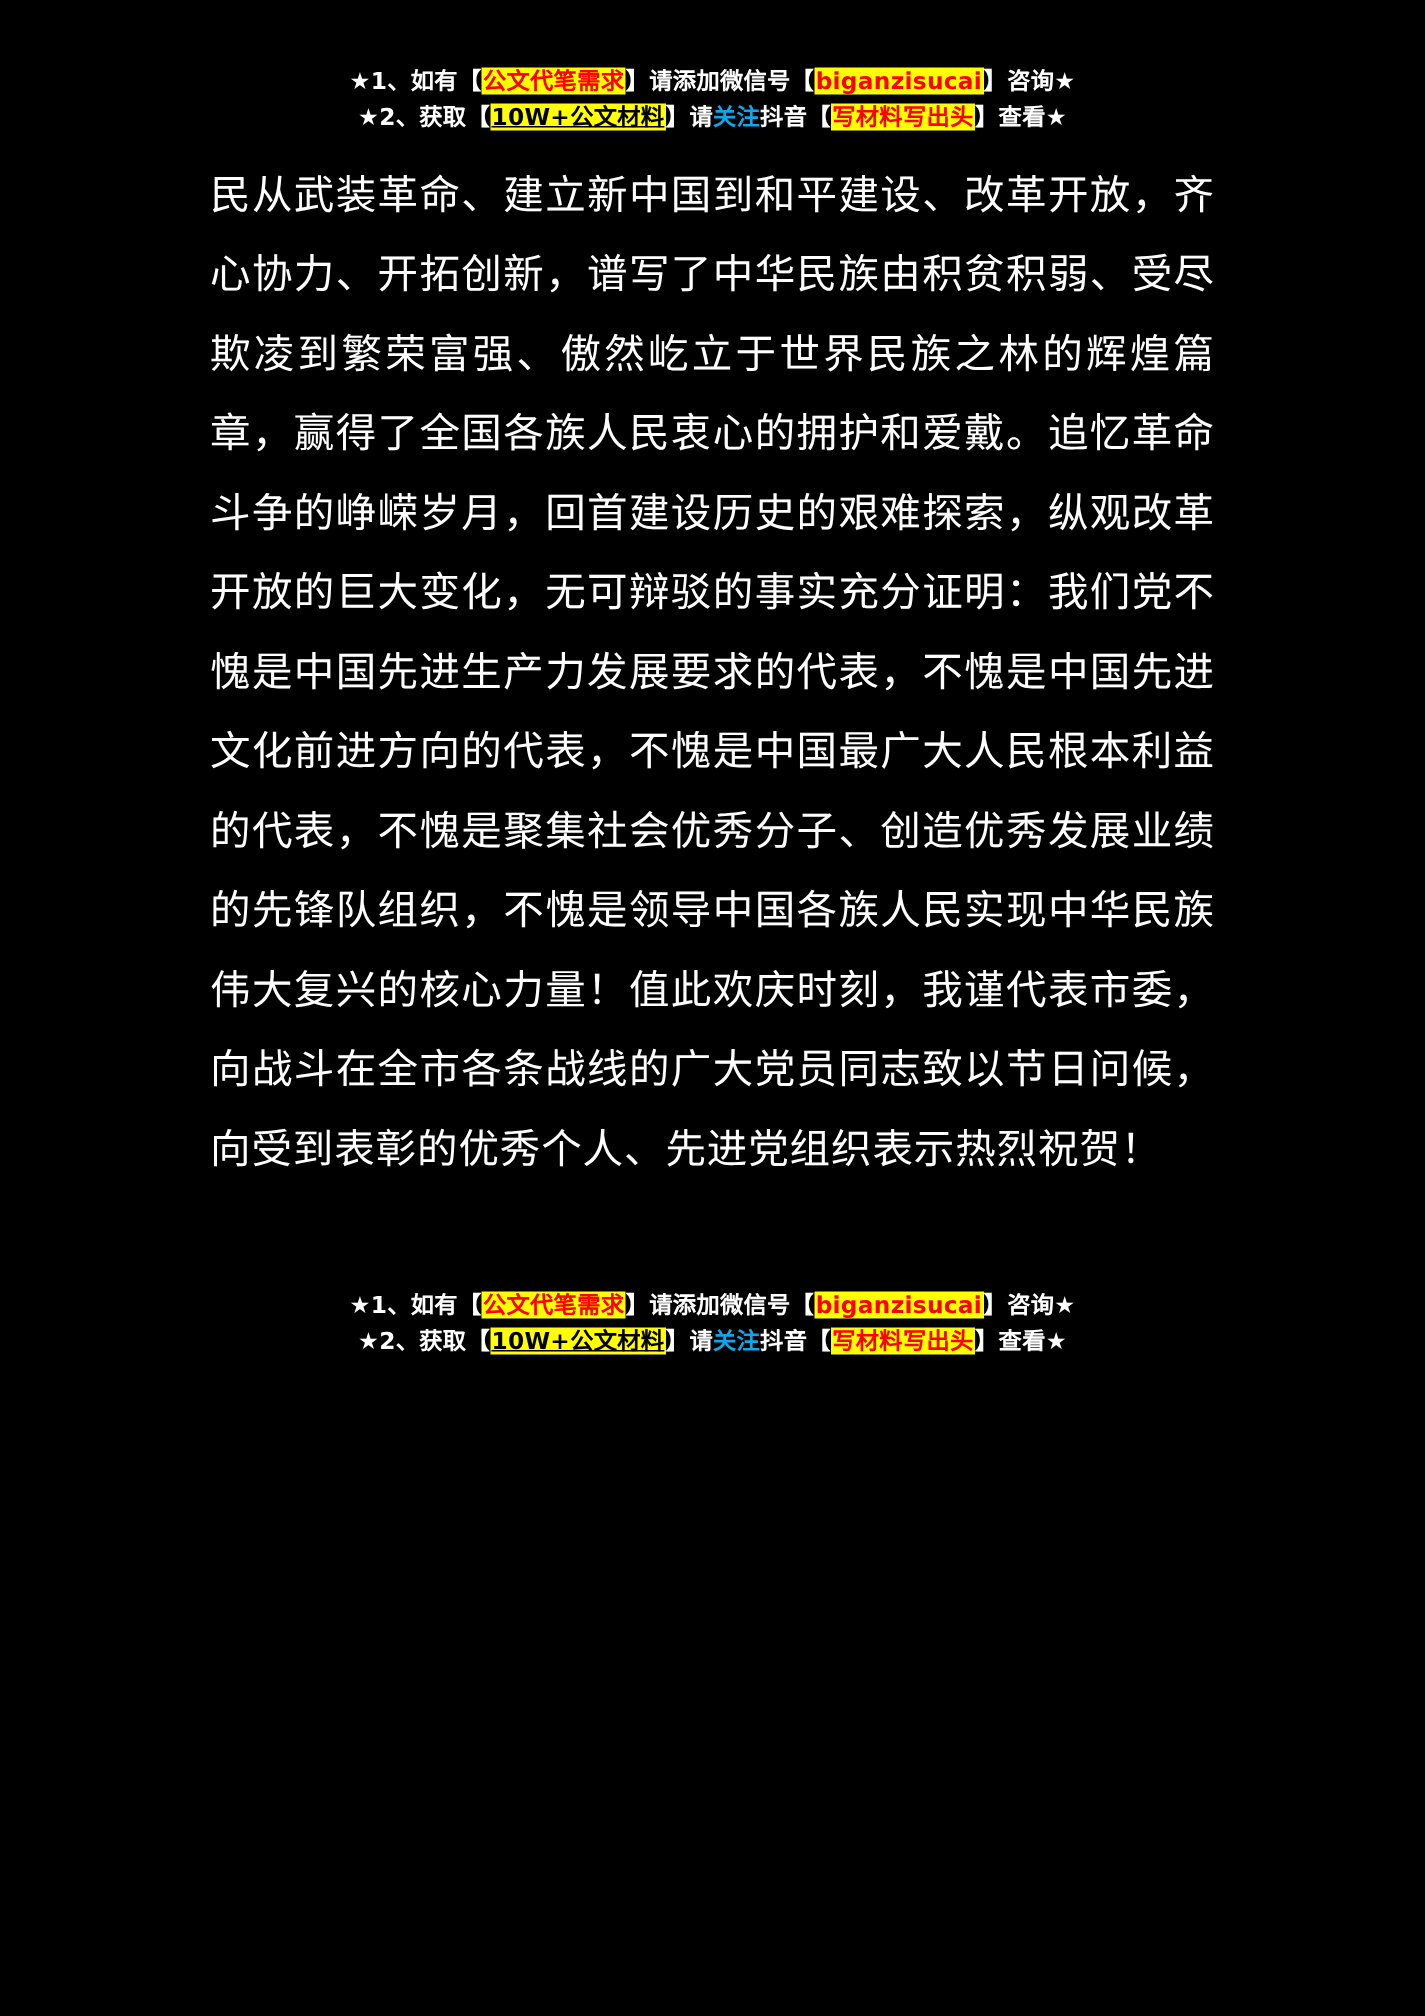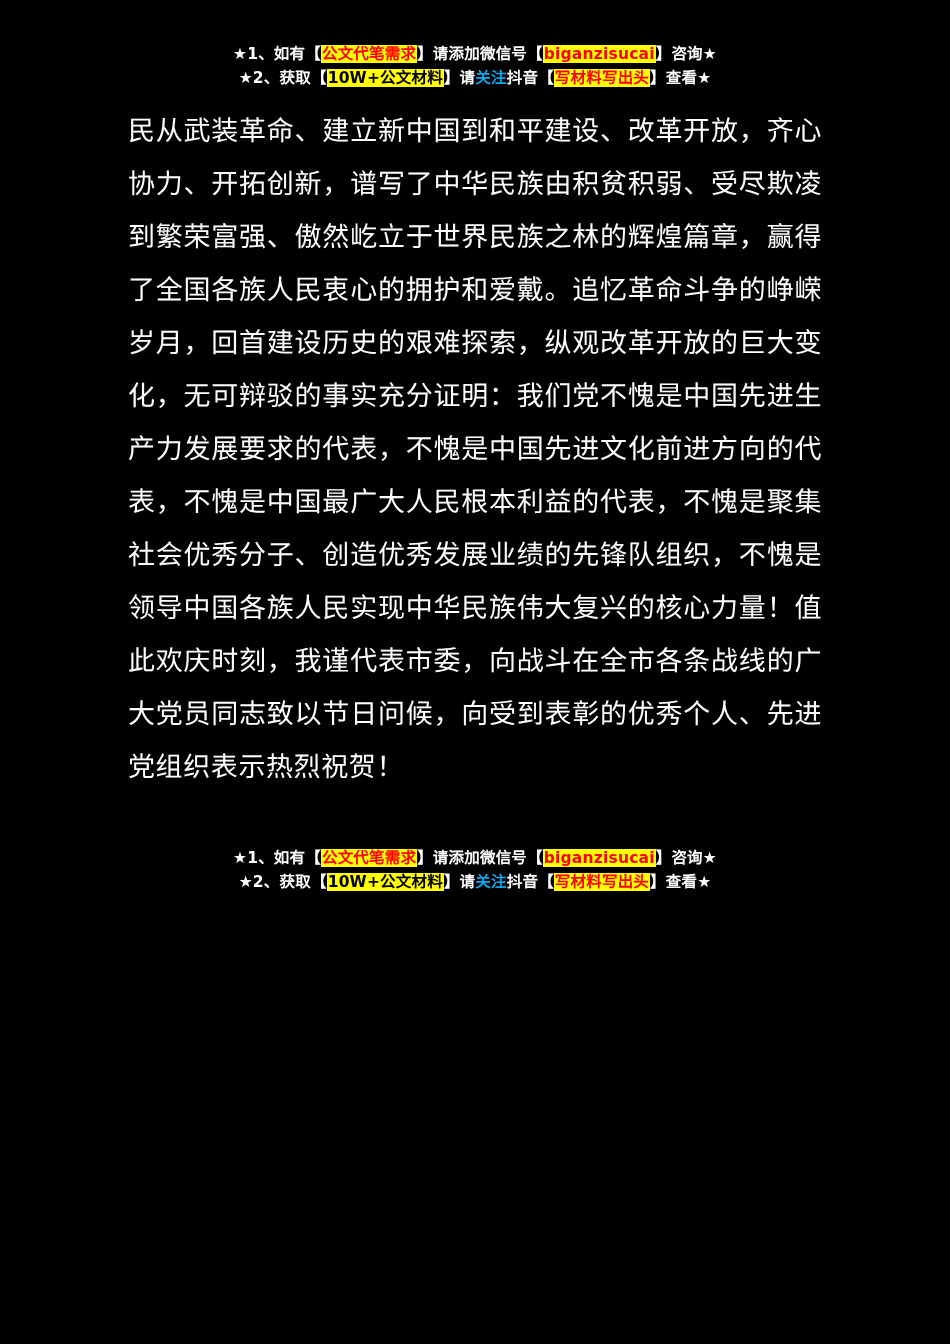--- a/index.html
+++ b/index.html
@@ -46,37 +46,38 @@
   .w { color: #ffffff; }
   .red-on-yellow {
     background: #ffff00;
     color: #ff0000;
     padding: 0 1px;
   }
   .black-on-yellow {
     background: #ffff00;
     color: #000000;
     padding: 0 1px;
+    text-decoration: underline;
   }
   .yellow-txt { color: #0ea5e9; }
   .star { color: #ffffff; }
 
   
   .content {
     flex: 1 1 auto;
     padding: 0 128px 0 128px;
     box-sizing: border-box;
   }
   .para {
     font-size: 27px;
     line-height: 53px;
     text-align: justify;
     text-justify: inter-ideograph;
     letter-spacing: 0.6px;
-    margin: 0;
+    margin: 12px;
     color: #ffffff;
     font-family: "DejaVu Sans", "Liberation Sans", sans-serif;
   }
   .para.indent {
     text-indent: 2em;
   }
   .gap {
     height: 53px;
   }
   .first-para {

